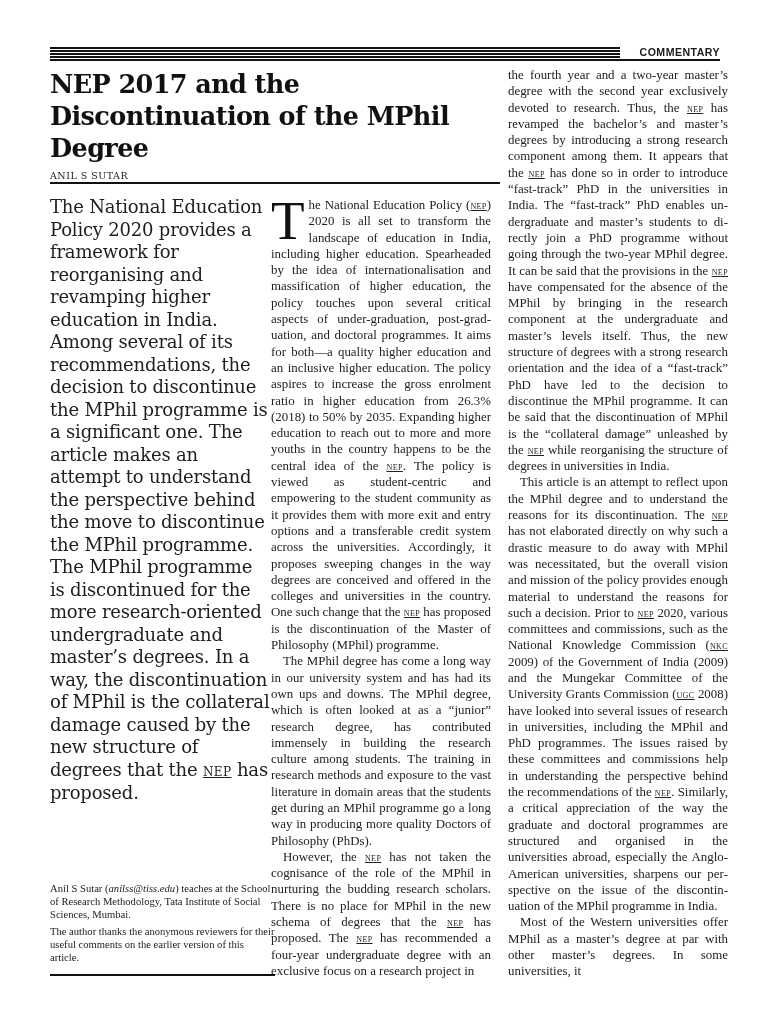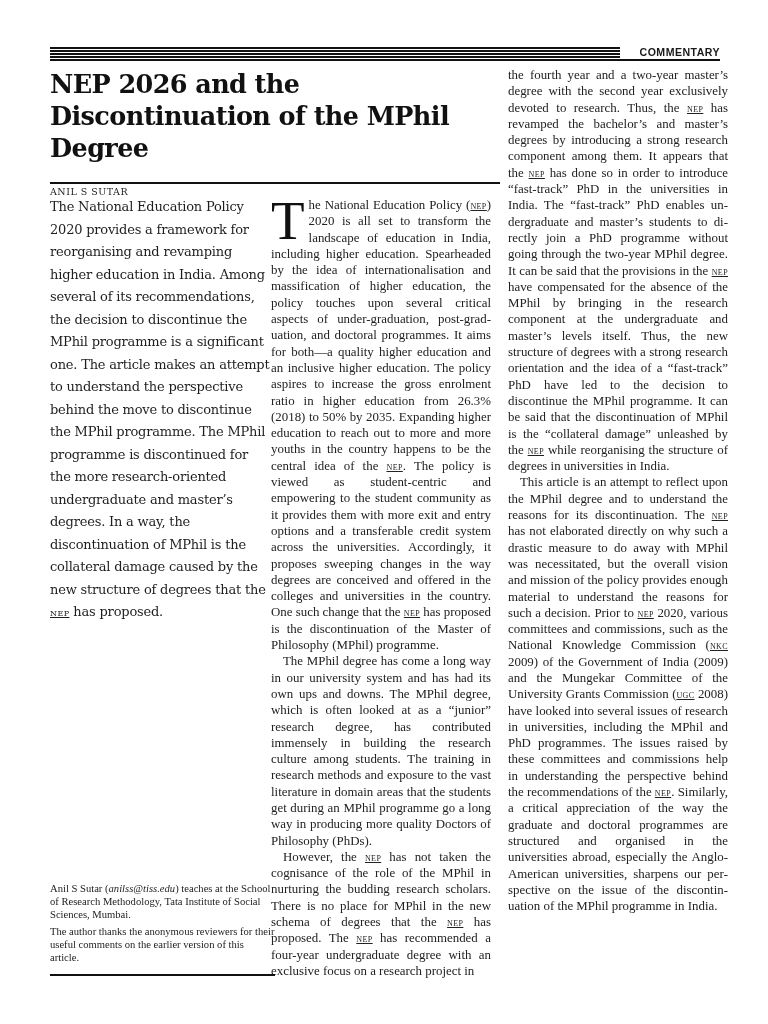--- a/index.html
+++ b/index.html
@@ -17,26 +17,26 @@
     letter-spacing: 0.5px; text-align: right; line-height: 14px; transform: scaleX(0.92); transform-origin: right;
   }
   .top-line { position: absolute; left: 50px; top: 59px; width: 670px; height: 1.5px; background: #111; }
   .title {
     position: absolute; left: 50px; top: 68px; width: 450px;
     font-family: "DejaVu Serif", serif; font-weight: bold; font-size: 25.5px; line-height: 32px;
     letter-spacing: -0.6px; color: #111; margin: 0;
   }
   .author {
     position: absolute; left: 50px; top: 170px;
-    font-size: 9.5px; letter-spacing: 0.5px; color: #222; margin-top: 16px;
+    font-size: 9.5px; letter-spacing: 0.5px; color: #222;
   }
   .author-line { position: absolute; left: 50px; top: 182px; width: 450px; height: 1.5px; background: #111; }
   .abstract {
     position: absolute; left: 50px; top: 196px; width: 220px;
-    font-size: 13px; line-height: 22.5px; color: #1e1e1e; margin: 0; letter-spacing: -0.2px;
+    font-size: 18px; line-height: 22.5px; color: #1e1e1e; margin: 0; letter-spacing: -0.2px;
   }
   .sc { font-variant: small-caps; text-transform: lowercase; font-size: 0.92em; letter-spacing: 0.4px; text-decoration: underline; }
   .col {
     position: absolute; width: 220px;
     font-family: "Liberation Serif", serif; font-size: 12.9px; line-height: 16.3px; color: #222;
     text-align: justify; hyphens: manual;
   }
   .col p { margin: 0; text-indent: 12px; }
   .col p.noindent { text-indent: 0; }
   .col2 { left: 271px; top: 197px; }
@@ -65,35 +65,36 @@
   .footer .vol { letter-spacing: 0.8px; font-size: 8.5px; }
   .footer .page { position: absolute; right: 0; top: -2px; font-size: 11px; color: #222; }
 </style>
 </head>
 <body>
 
 <div class="rules"></div>
 <div class="section-label">COMMENTARY</div>
 <div class="top-line"></div>
 
-<h1 class="title">NEP 2026 and the Discontinuation of the MPhil Degree</h1>
+<h1 class="title">NEP 2017 and the Discontinuation of the MPhil Degree</h1>
 <div class="author">ANIL S SUTAR</div>
 <div class="author-line"></div>
 
 <p class="abstract"><span>The National Education Policy 2020 provides a framework for reorganising and revamping higher education in India. Among several of its recommendations, the decision to discontinue the MPhil programme is a significant one. The article makes an attempt to understand the perspective behind the move to discontinue the MPhil programme. The MPhil programme is discontinued for the more research-oriented undergraduate and master’s degrees. In a way, the discontinuation of MPhil is the collateral damage caused by the new structure of degrees that the</span> <span class="sc">NEP</span><span> has proposed.</span></p>
 
 <div class="col col2">
   <p class="noindent"><span class="dropcap">T</span><span>he National Education Policy (</span><span class="sc">NEP</span><span>) 2020 is all set to transform the landscape of education in India, including higher education. Spearhead­ed by the idea of internationalisation and massification of higher education, the policy touches upon several critical aspects of under-graduation, post-grad­uation, and doctoral programmes. It aims for both—a quality higher educa­tion and an inclusive higher education. The policy aspires to increase the gross enrolment ratio in higher education from 26.3% (2018) to 50% by 2035. Expanding higher education to reach out to more and more youths in the country happens to be the central idea of the </span><span class="sc">NEP</span><span>. The policy is viewed as student-centric and empowering to the student community as it provides them with more exit and entry options and a transferable credit system across the universities. Accord­ingly, it proposes sweeping changes in the way degrees are conceived and offered in the colleges and universities in the country. One such change that the </span><span class="sc">NEP</span><span> has proposed is the discontinuation of the Master of Philosophy (MPhil) programme.</span></p>
   <p>The MPhil degree has come a long way in our university system and has had its own ups and downs. The MPhil degree, which is often looked at as a “junior” research degree, has contribut­ed immensely in building the research culture among students. The training in research methods and exposure to the vast literature in domain areas that the students get during an MPhil programme go a long way in producing more quality Doctors of Philosophy (PhDs).</p>
   <p><span>However, the </span><span class="sc">NEP</span><span> has not taken the cognisance of the role of the MPhil in nurturing the budding research schol­ars. There is no place for MPhil in the new schema of degrees that the </span><span class="sc">NEP</span><span> has proposed. The </span><span class="sc">NEP</span><span id="p3split"> has recommended a four-year undergraduate degree with an exclusive focus on a research project in</span></p>
 </div>
 
 <div class="col col3">
   <p class="noindent"><span>the fourth year and a two-year master’s degree with the second year exclusively devoted to research. Thus, the </span><span class="sc">NEP</span><span> has revamped the bachelor’s and master’s degrees by introducing a strong research component among them. It appears that the </span><span class="sc">NEP</span><span> has done so in order to introduce “fast-track” PhD in the universities in India. The “fast-track” PhD enables un­dergraduate and master’s students to di­rectly join a PhD programme without going through the two-year MPhil de­gree. It can be said that the provisions in the </span><span class="sc">NEP</span><span> have compensated for the ab­sence of the MPhil by bringing in the re­search component at the undergraduate and master’s levels itself. Thus, the new structure of degrees with a strong re­search orientation and the idea of a “fast-track” PhD have led to the decision to discontinue the MPhil programme. It can be said that the discontinuation of MPhil is the “collateral damage” unleash­ed by the </span><span class="sc">NEP</span><span> while reorganising the struc­ture of degrees in universities in India.</span></p>
   <p><span>This article is an attempt to reflect upon the MPhil degree and to under­stand the reasons for its discontinuation. The </span><span class="sc">NEP</span><span> has not elaborated directly on why such a drastic measure to do away with MPhil was necessitated, but the overall vision and mission of the policy provides enough material to understand the reasons for such a decision. Prior to </span><span class="sc">NEP</span><span> 2020, various committees and com­missions, such as the National Knowl­edge Commission (</span><span class="sc">NKC</span><span> 2009) of the Government of India (2009) and the Mungekar Committee of the University Grants Commission (</span><span class="sc">UGC</span><span> 2008) have looked into several issues of research in universities, including the MPhil and PhD programmes. The issues raised by these committees and commissions help in understanding the perspective be­hind the recommendations of the </span><span class="sc">NEP</span><span>. Similarly, a critical appreciation of the way the graduate and doctoral program­mes are structured and organised in the universities abroad, especially the Anglo-American universities, sharpens our per­spective on the issue of the discontin­uation of the MPhil programme in India.</span></p>
+  <p>Most of the Western universities offer MPhil as a master’s degree at par with other master’s degrees. In some universities, it</p>
 </div>
 
 <div class="footnote">
   <p><span>Anil S Sutar (</span><em>anilss@tiss.edu</em><span>) teaches at the School of Research Methodology, Tata Institute of Social Sciences, Mumbai.</span></p>
   <p>The author thanks the anonymous reviewers for their useful comments on the earlier version of this article.</p>
 </div>
 <div class="foot-line"></div>
 
 <div class="footer">
   <span class="journal">Economic &amp; Political WEEKLY</span>

